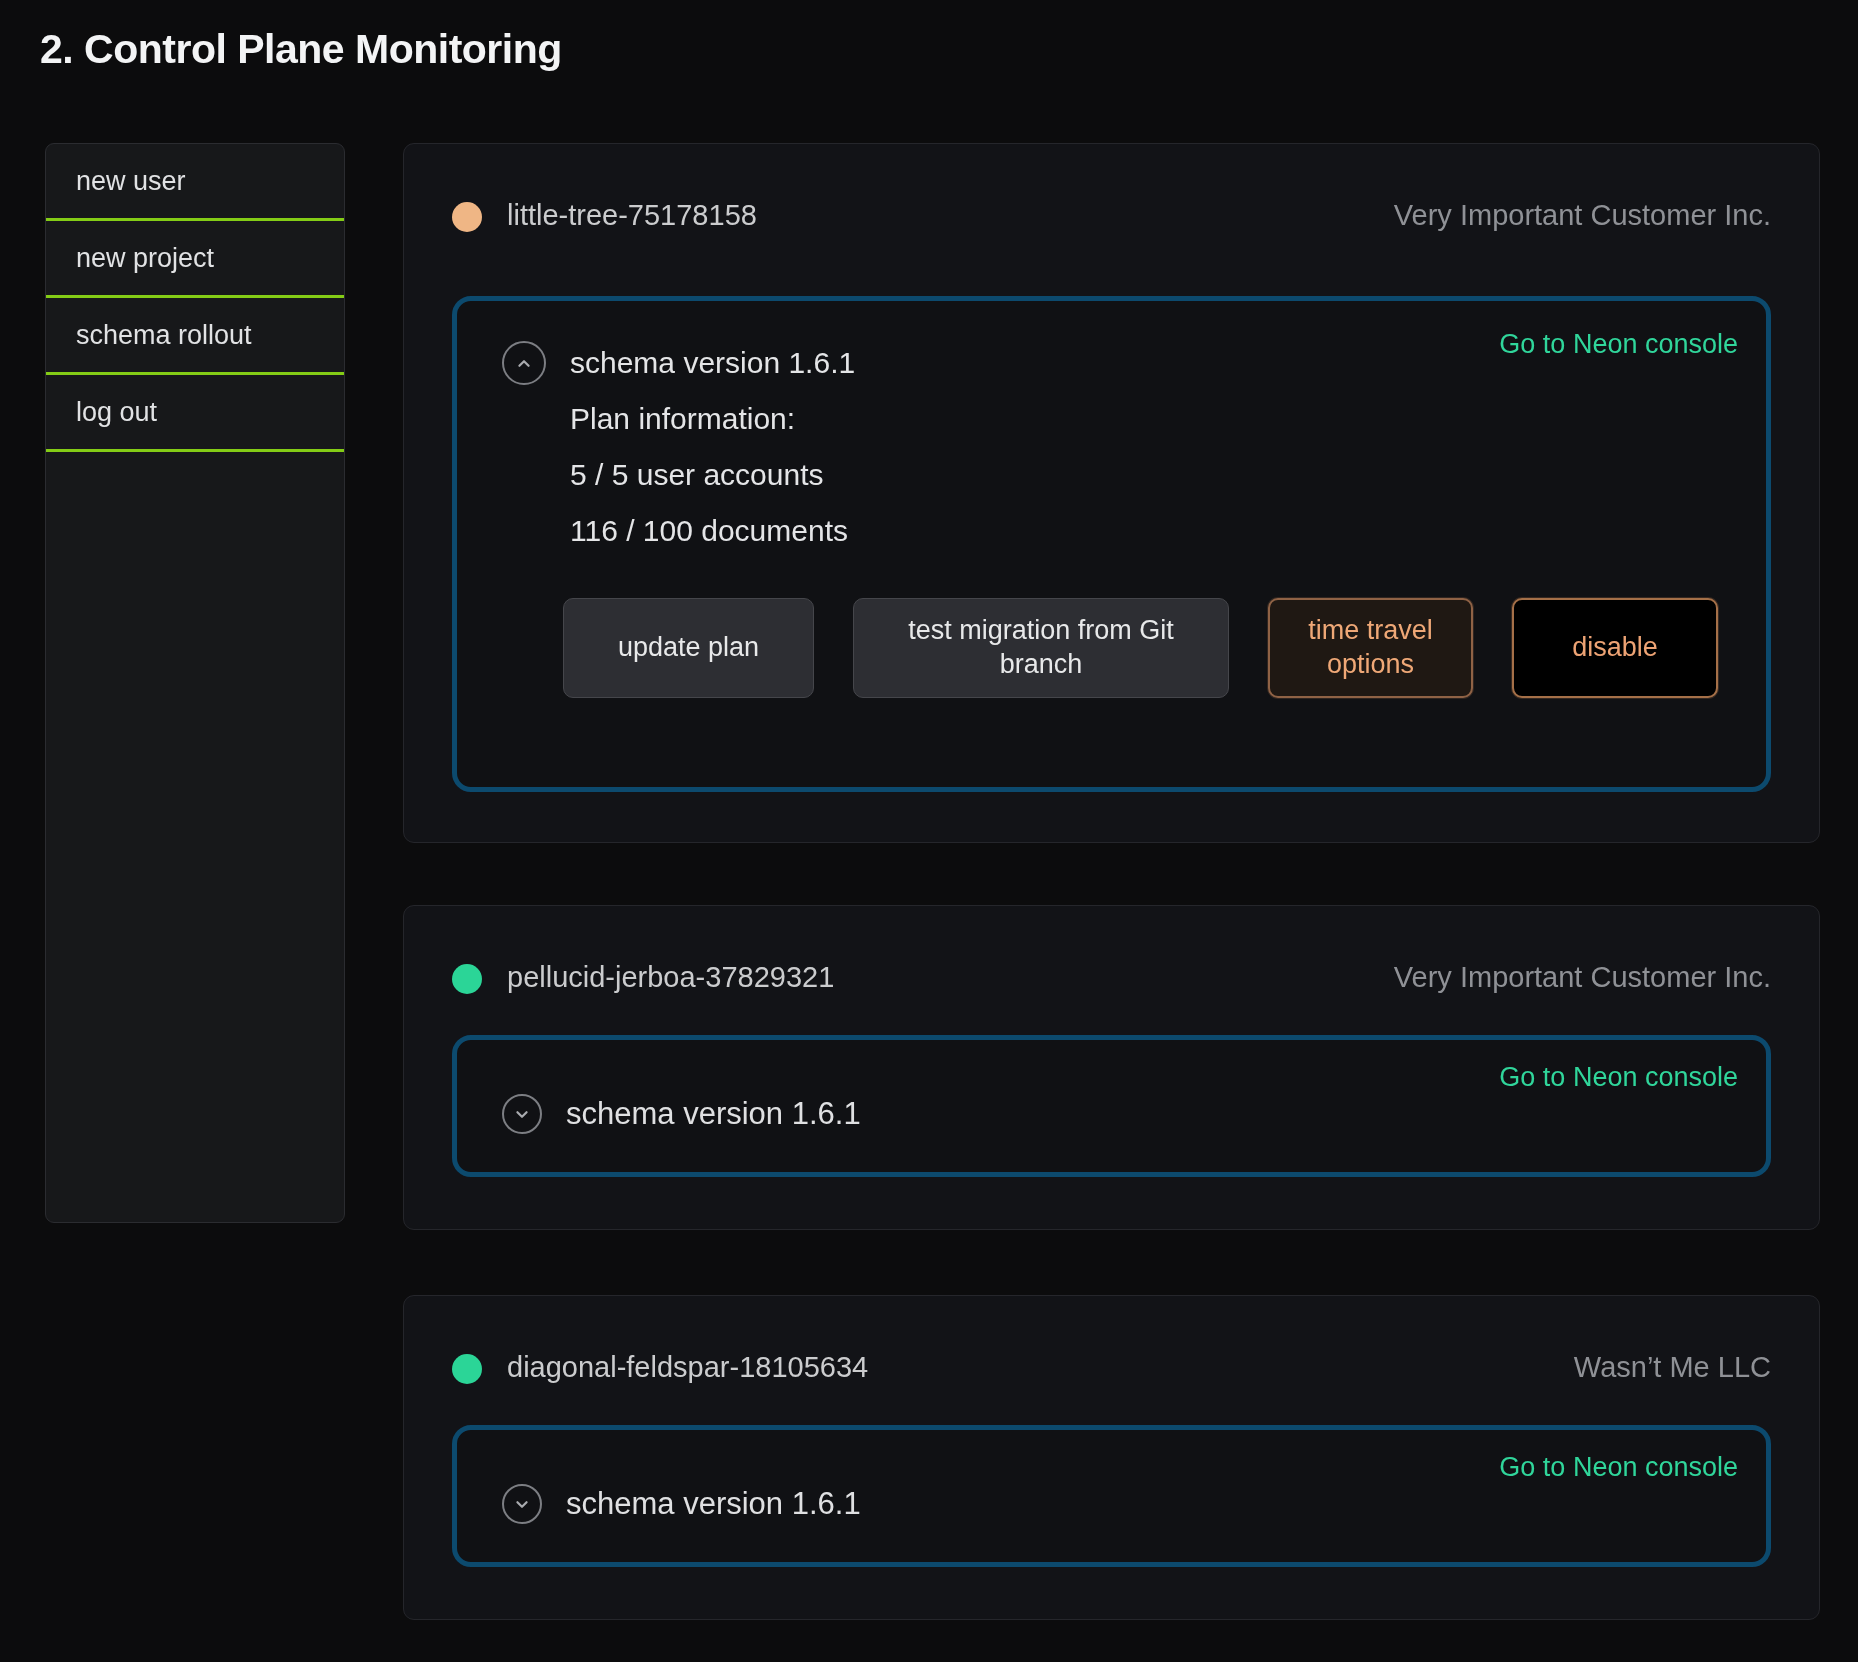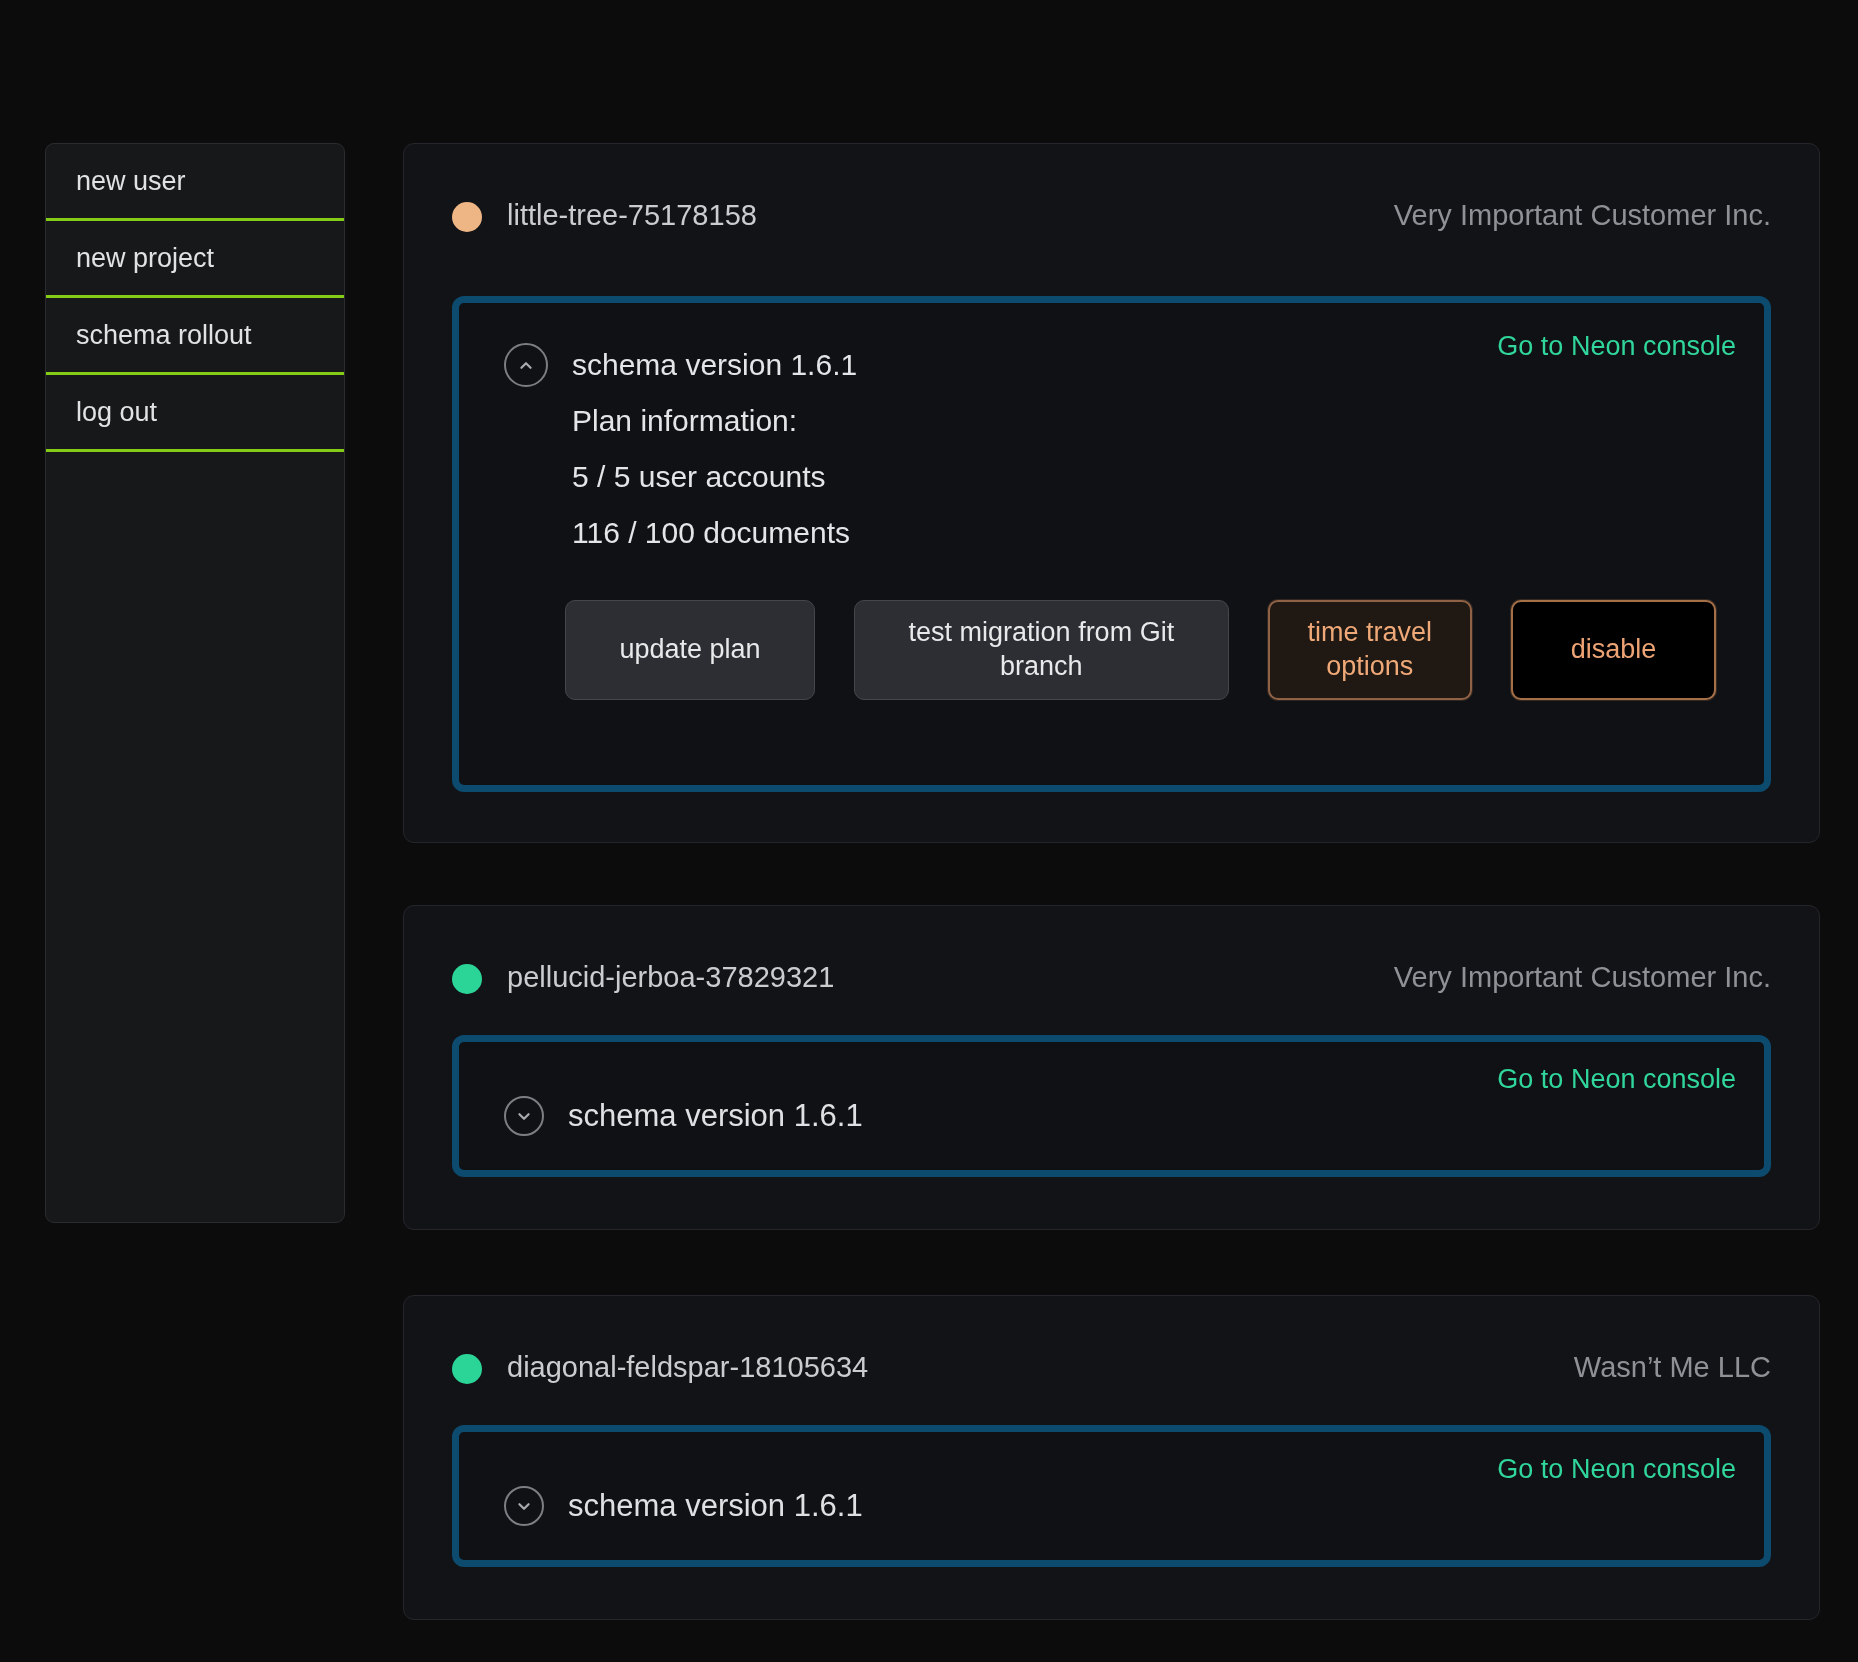--- a/index.html
+++ b/index.html
@@ -80,22 +80,22 @@
     font-size: 29px;
     color: #cbccce;
   }
   .customer-name {
     margin-left: auto;
     font-size: 29px;
     color: #8f9196;
   }
   .panel {
     position: relative;
-    border: 7px solid #0c4a6e;
-    border-radius: 12px;
+    border: 5px solid #0c4a6e;
+    border-radius: 19px;
     background: #101114;
     box-sizing: border-box;
   }
   .panel-expanded {
     margin-top: 64px;
     height: 496px;
     padding: 34px 48px 0 45px;
   }
   .panel-collapsed {
     margin-top: 41px;
@@ -197,20 +197,21 @@
     border: 2px solid #a57048;
     color: #eda374;
     box-shadow: 0 0 0 1px rgba(165, 112, 72, 0.25);
   }
 </style>
 </head>
 <body>
 
 <div class="screen">
 
+  <div class="page-title">2. Control Plane Monitoring</div>
 
   <div class="sidebar">
     <div class="sidebar-item">
       <span>new user</span>
     </div>
     <div class="sidebar-item">
       <span>new project</span>
     </div>
     <div class="sidebar-item">
       <span>schema rollout</span>

